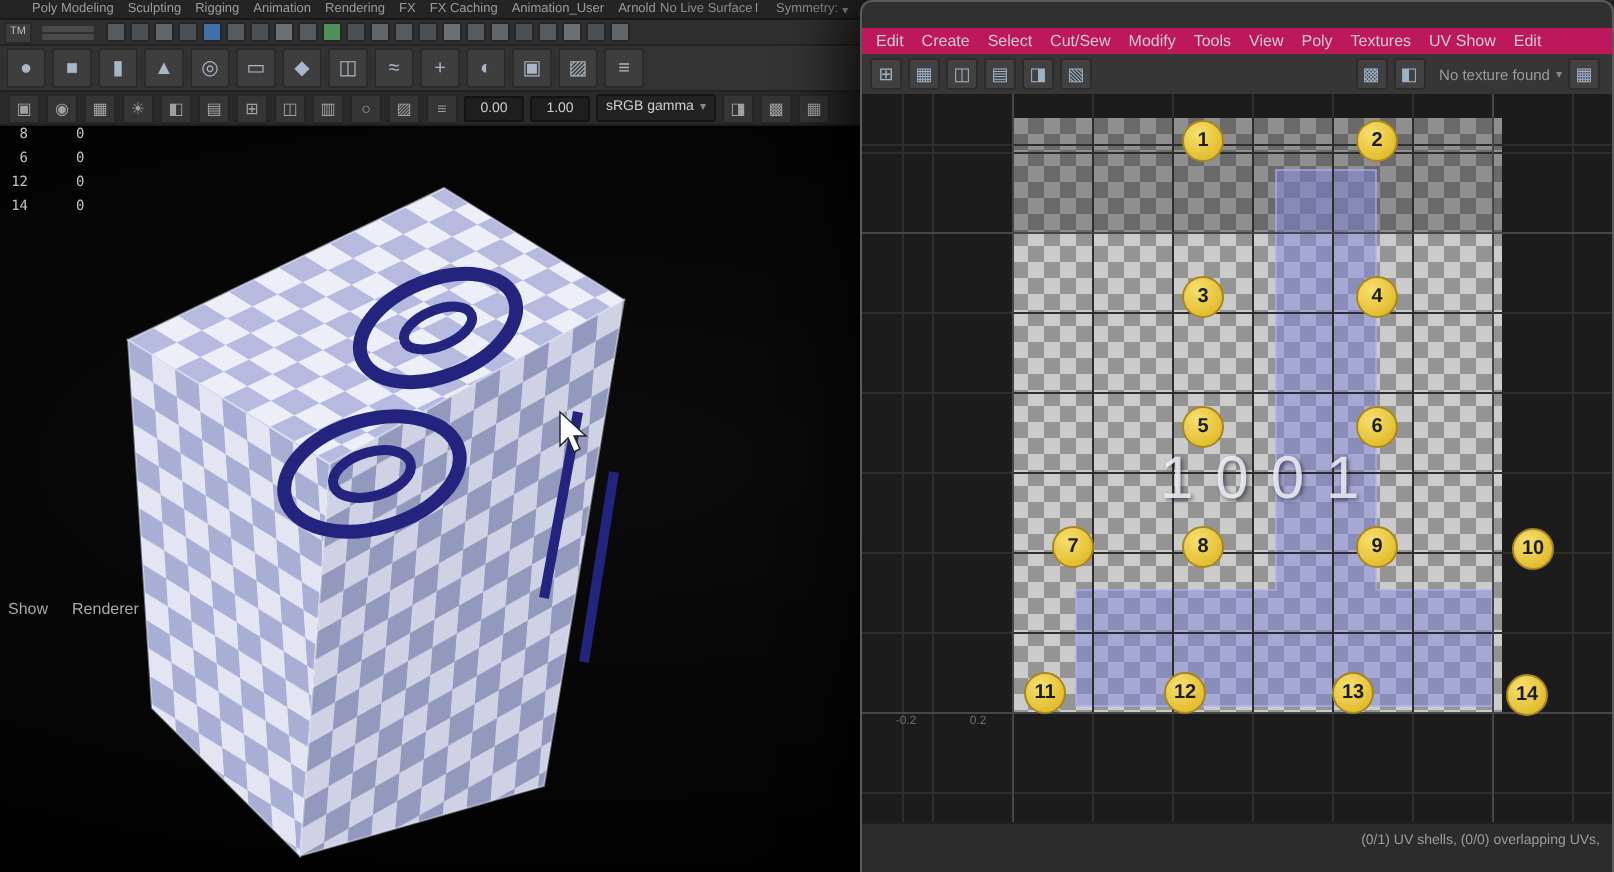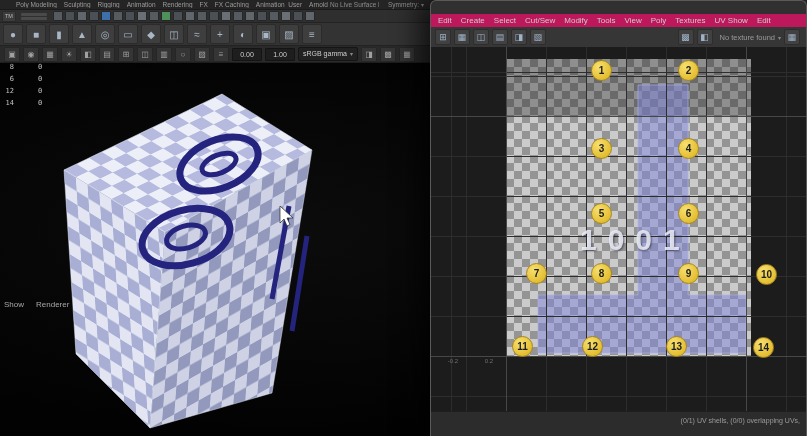--- a/index.html
+++ b/index.html
@@ -79,21 +79,21 @@
   .dimband{position:absolute;left:75px;top:12px;width:245px;height:57px;background:rgba(18,18,22,.32);}
   .shell{position:absolute;left:0;top:0;}
   .gridlayer{position:absolute;inset:0;pointer-events:none;
     background-image:repeating-linear-gradient(to right,#2d2d2d 0,#2d2d2d 1px,transparent 1px,transparent 40px),
                      repeating-linear-gradient(to bottom,#2d2d2d 0,#2d2d2d 1px,transparent 1px,transparent 40px);
     background-position:35px 0,0 29px;}
   .axis-v{position:absolute;top:0;bottom:0;width:1px;background:#474747;}
   .axis-h{position:absolute;left:0;right:0;height:1px;background:#474747;}
   .udim1{position:absolute;left:141px;top:124px;font-size:29px;font-weight:bold;letter-spacing:13px;
          color:rgba(238,240,248,.85);text-shadow:1px 1px 2px rgba(25,25,45,.6);white-space:nowrap;}
-  .udim2{position:absolute;left:149px;top:176px;font-size:30px;font-weight:bold;letter-spacing:11px;
+  .udim2{position:absolute;left:149px;top:176px;font-size:30px;font-weight:normal;letter-spacing:11px;
          color:rgba(240,242,250,.85);text-shadow:1px 1px 2px rgba(25,25,45,.6);white-space:nowrap;}
   .axlabel{position:absolute;font-size:6px;color:#6e6e6e;transform:translateX(-50%);}
   .uvpt{position:absolute;width:21px;height:21px;margin:-11px 0 0 -11px;border-radius:50%;
         background:radial-gradient(circle at 35% 30%,#f7e070,#e2bc2d 75%);border:1px solid #a8861f;
         box-sizing:border-box;color:#1d1d1d;font-weight:bold;font-size:10px;
         display:flex;align-items:center;justify-content:center;}
   .statusbar{position:absolute;left:0;right:0;top:410px;height:26px;background:#2c2c2c;
              border-top:1px solid #1f1f1f;font-size:7px;color:#9c9c9c;text-align:right;
              padding:5px 6px 0 0;box-sizing:border-box;white-space:nowrap;overflow:hidden;}
 </style>

